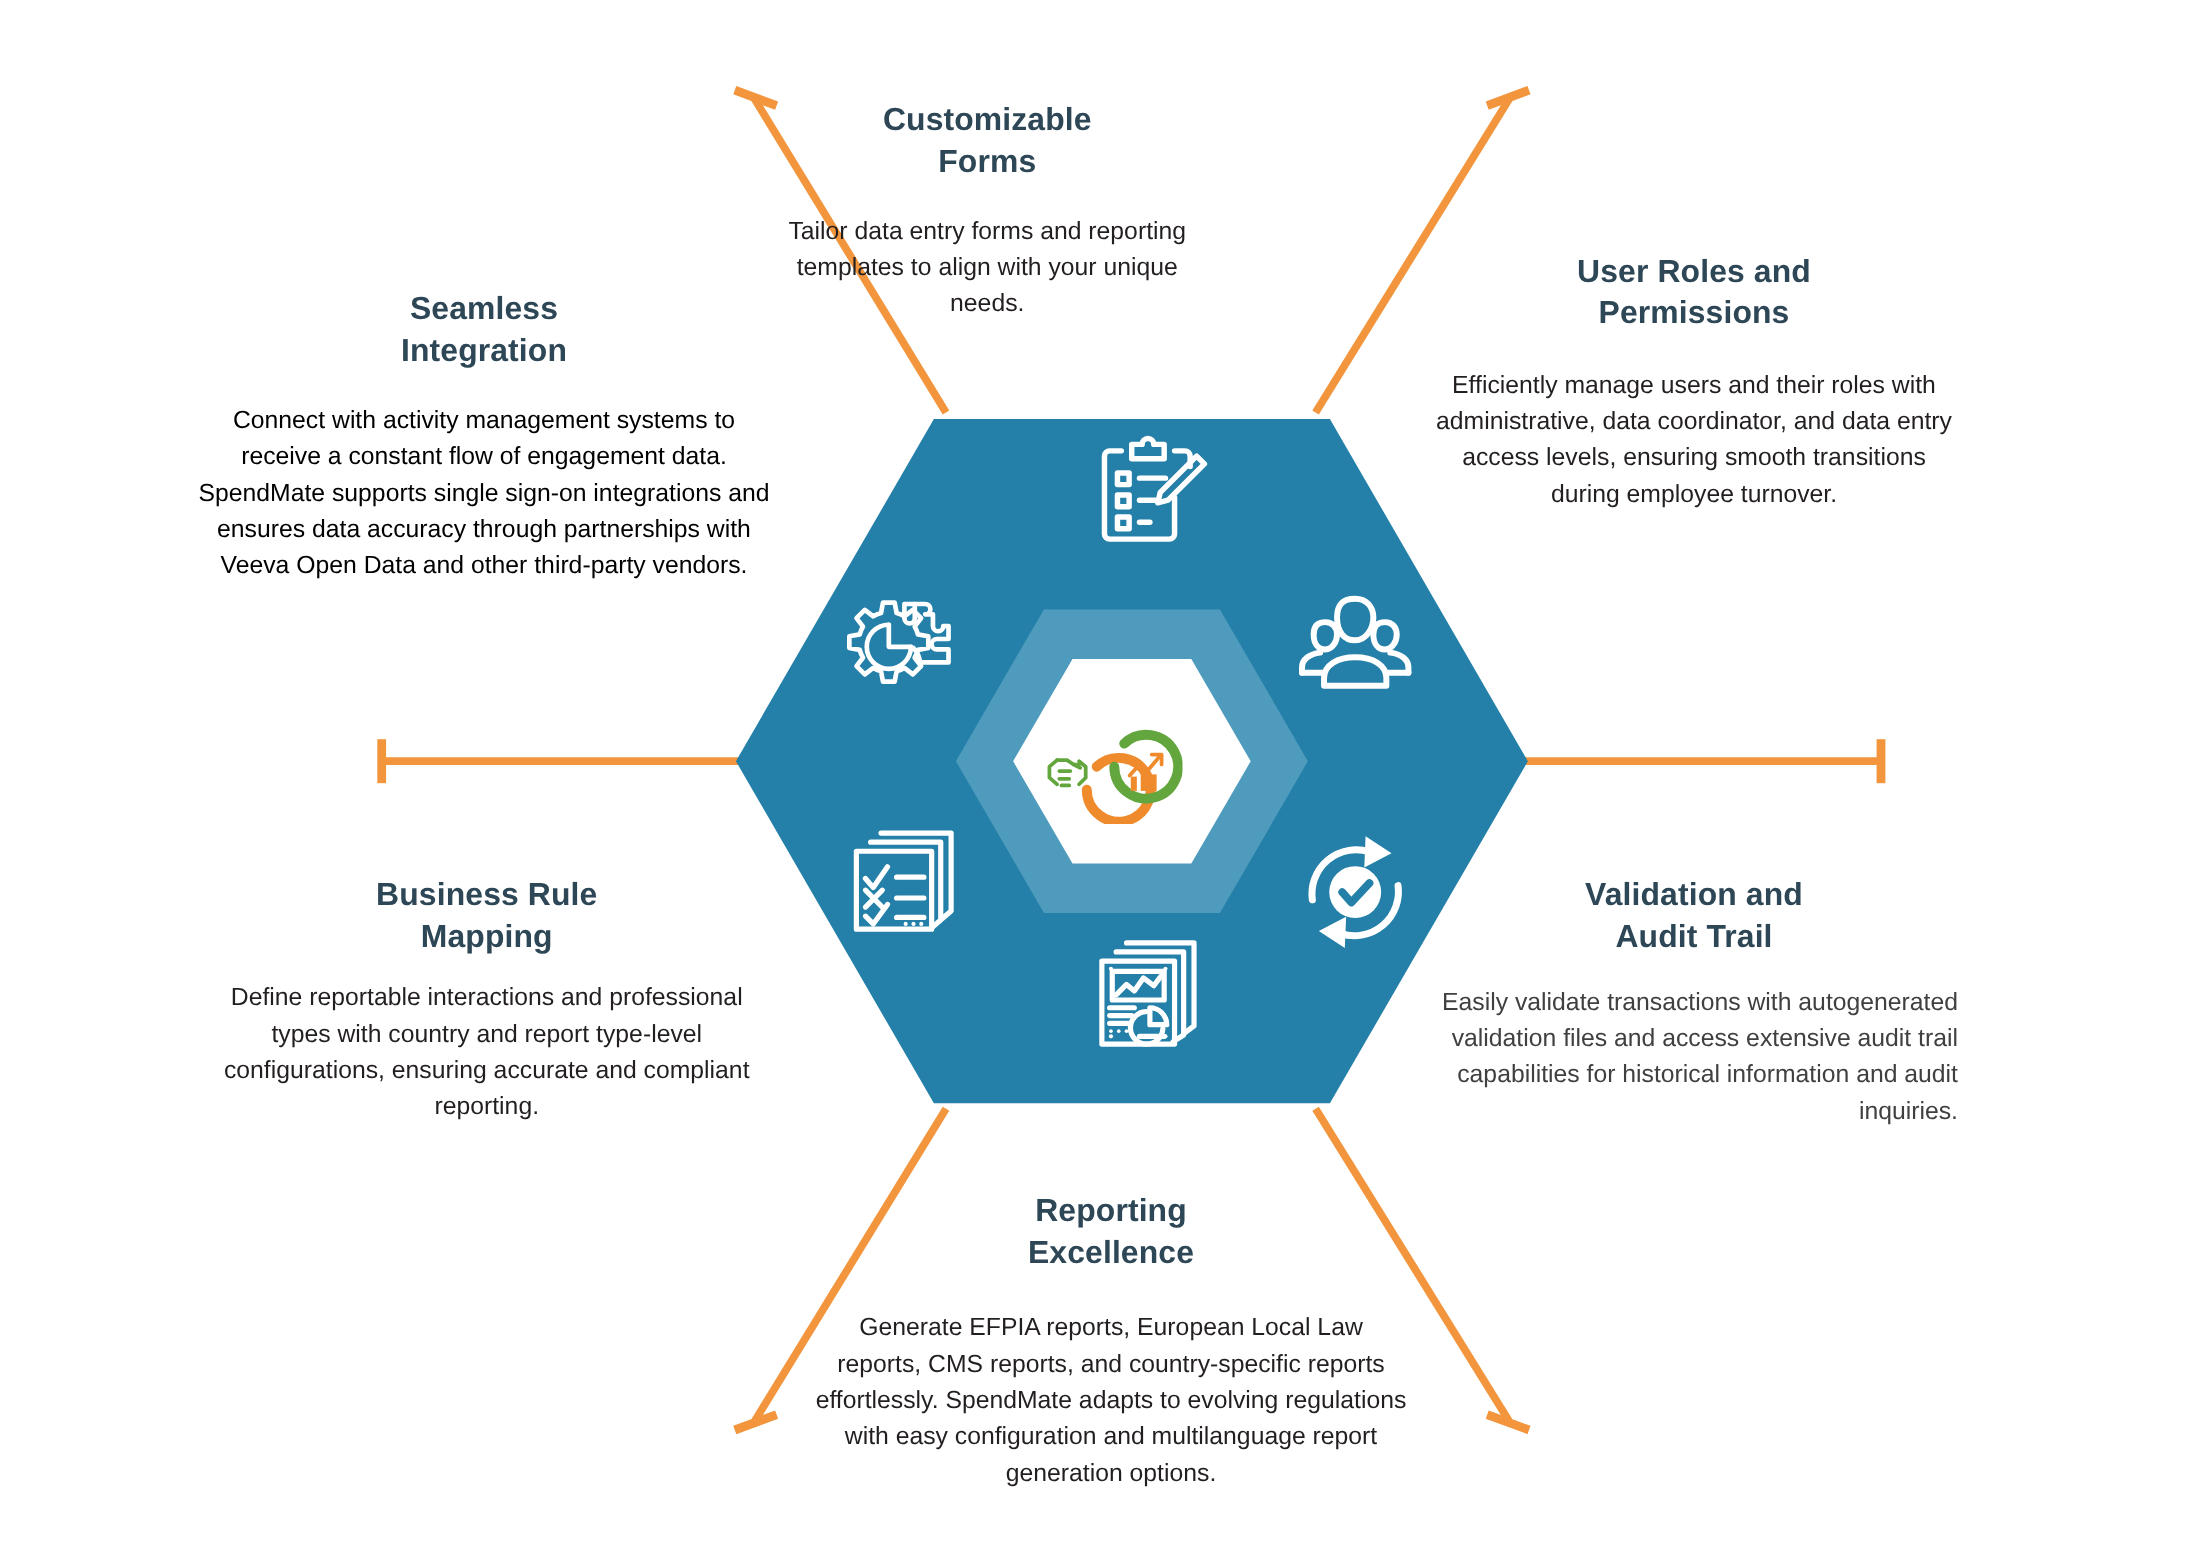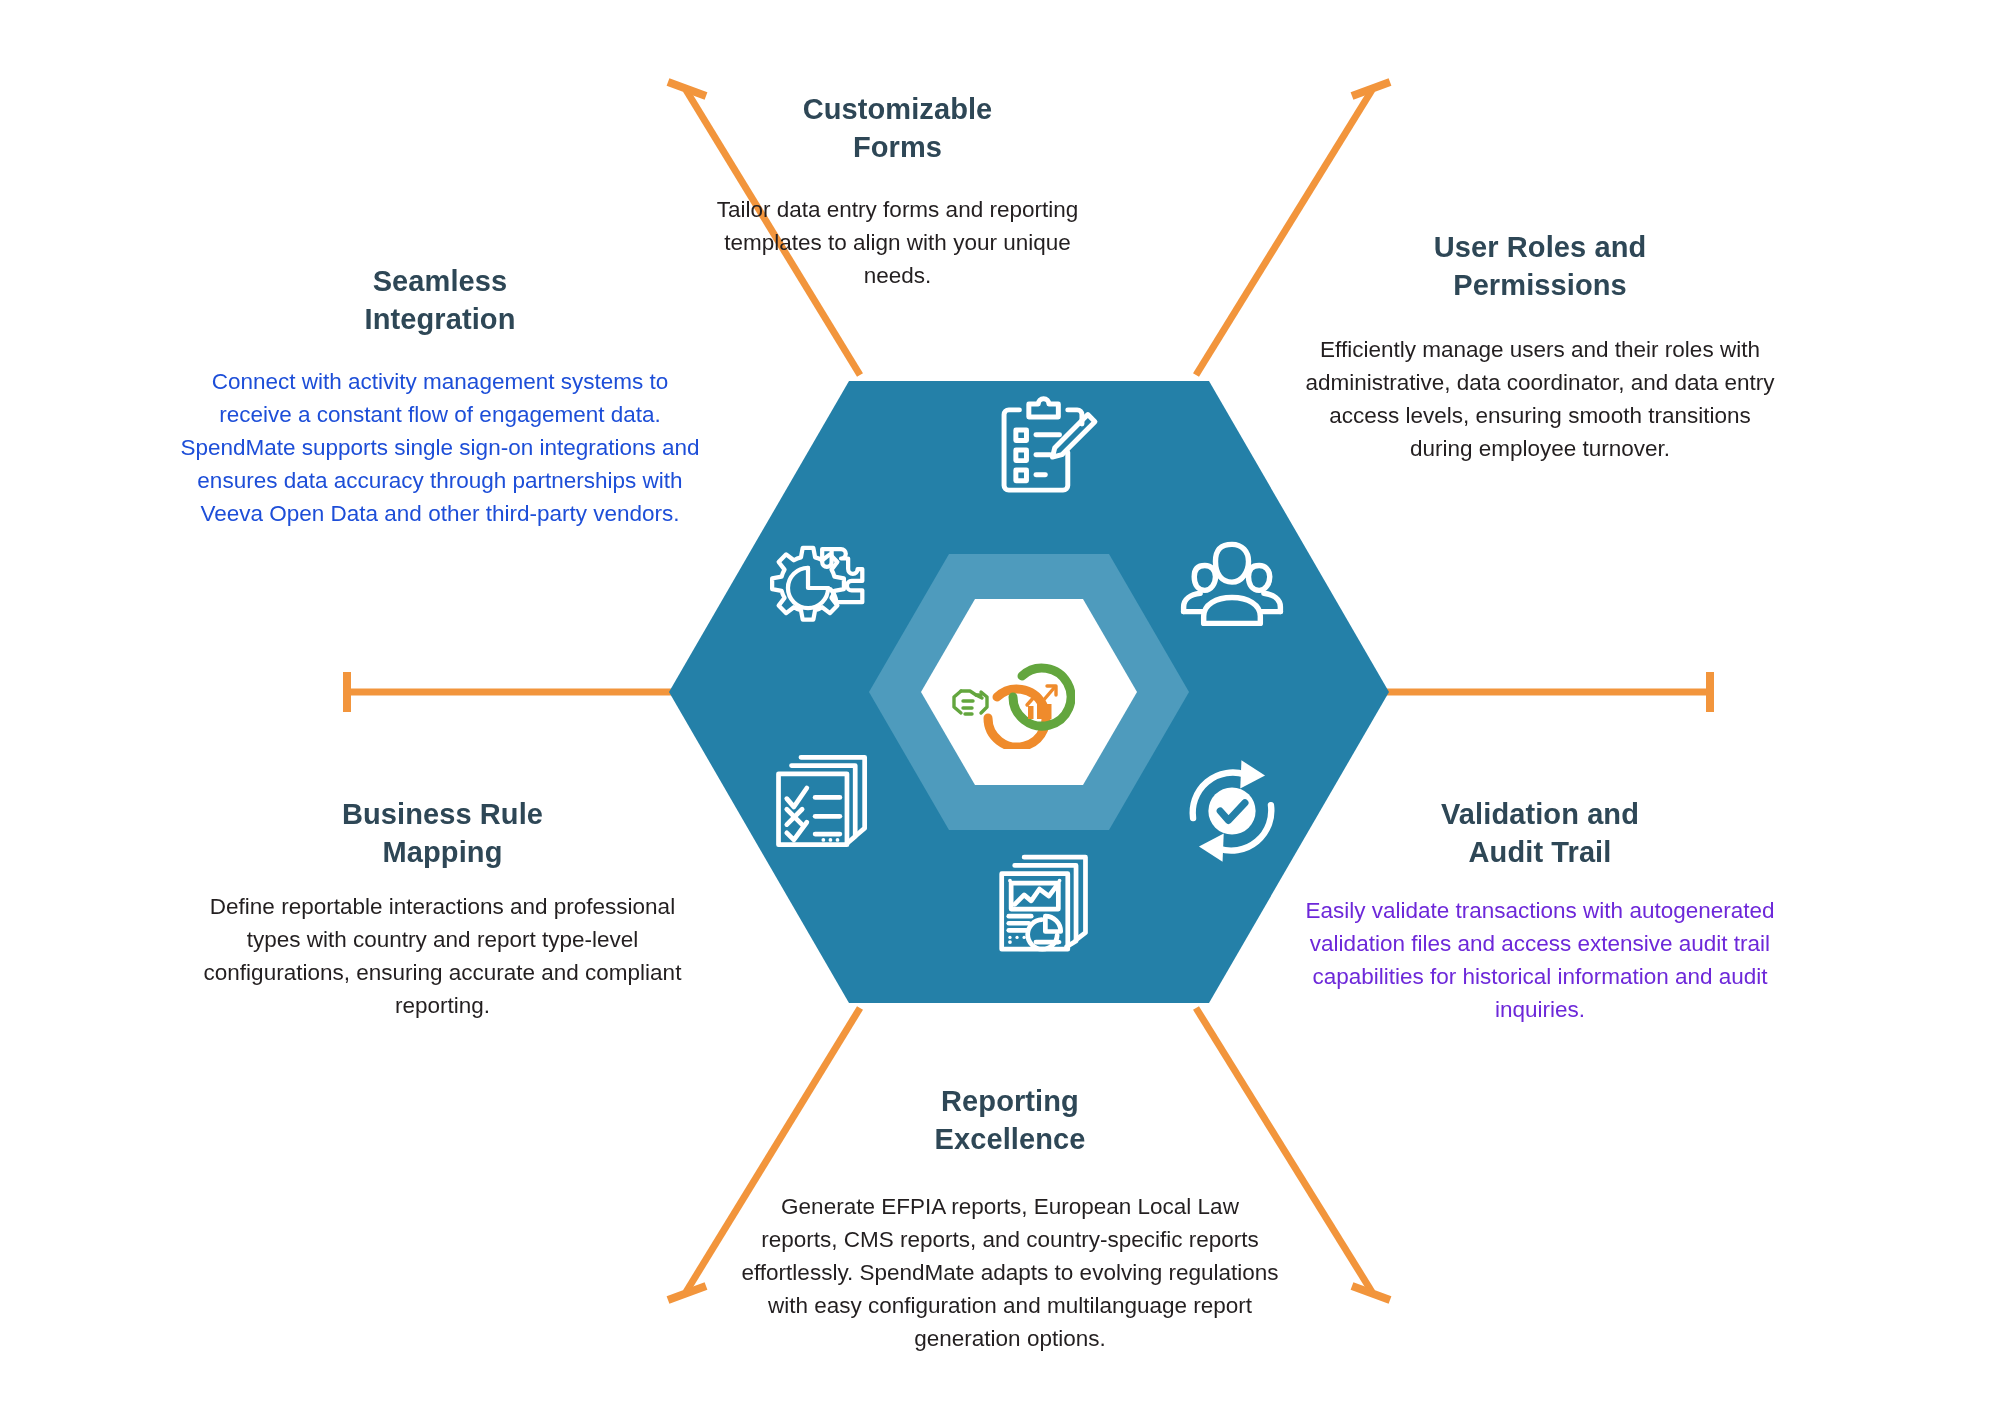--- a/index.html
+++ b/index.html
@@ -260,31 +260,31 @@
     <p class="c-body" style="color: rgb(35, 31, 32);">Tailor data entry forms and reporting templates to align with your unique needs.</p>
   </div>
 
   <div class="callout" id="cal-userroles">
     <h3 class="c-title" style="color: rgb(46, 71, 86);"><span>User Roles and</span><br><span>Permissions</span></h3>
     <p class="c-body" style="color: rgb(35, 31, 32);">Efficiently manage users and their roles with administrative, data coordinator, and data entry access levels, ensuring smooth transitions during employee turnover.</p>
   </div>
 
   <div class="callout" id="cal-validation">
     <h3 class="c-title" style="color: rgb(46, 71, 86);"><span>Validation and</span><br><span>Audit Trail</span></h3>
-    <p class="c-body" style="color: #6d28d9;">Easily validate transactions with autogenerated validation files and access extensive audit trail capabilities for historical information and audit inquiries.</p>
+    <p class="c-body" style="color: #404040; text-align: right;">Easily validate transactions with autogenerated validation files and access extensive audit trail capabilities for historical information and audit inquiries.</p>
   </div>
 
   <div class="callout" id="cal-reporting">
     <h3 class="c-title" style="color: rgb(46, 71, 86);"><span>Reporting</span><br><span>Excellence</span></h3>
     <p class="c-body" style="color: rgb(35, 31, 32);">Generate EFPIA reports, European Local Law reports, CMS reports, and country-specific reports effortlessly. SpendMate adapts to evolving regulations with easy configuration and multilanguage report generation options.</p>
   </div>
 
   <div class="callout" id="cal-business">
     <h3 class="c-title" style="color: rgb(46, 71, 86);"><span>Business Rule</span><br><span>Mapping</span></h3>
     <p class="c-body" style="color: rgb(35, 31, 32);">Define reportable interactions and professional types with country and report type-level configurations, ensuring accurate and compliant reporting.</p>
   </div>
 
   <div class="callout" id="cal-seamless">
     <h3 class="c-title" style="color: rgb(46, 71, 86); margin-top: 14px;"><span>Seamless</span><br><span>Integration</span></h3>
-    <p class="c-body" style="color: #1d4ed8;">Connect with activity management systems to receive a constant flow of engagement data. SpendMate supports single sign-on integrations and ensures data accuracy through partnerships with Veeva Open Data and other third-party vendors.</p>
+    <p class="c-body" style="color: #000000;">Connect with activity management systems to receive a constant flow of engagement data. SpendMate supports single sign-on integrations and ensures data accuracy through partnerships with Veeva Open Data and other third-party vendors.</p>
   </div>
 
 </div>
 
 </body></html>

